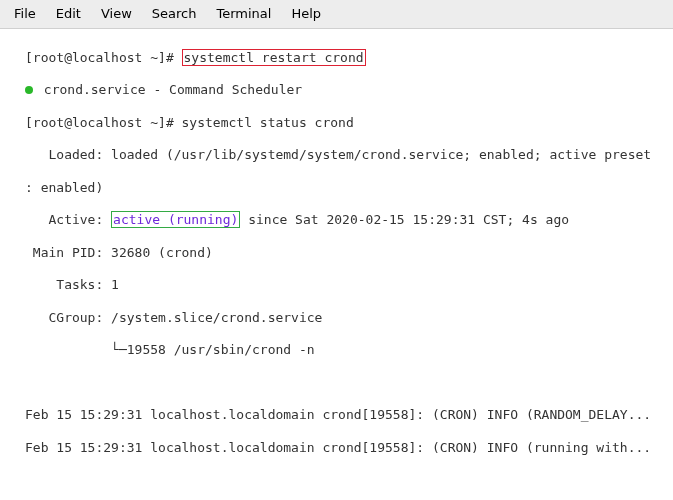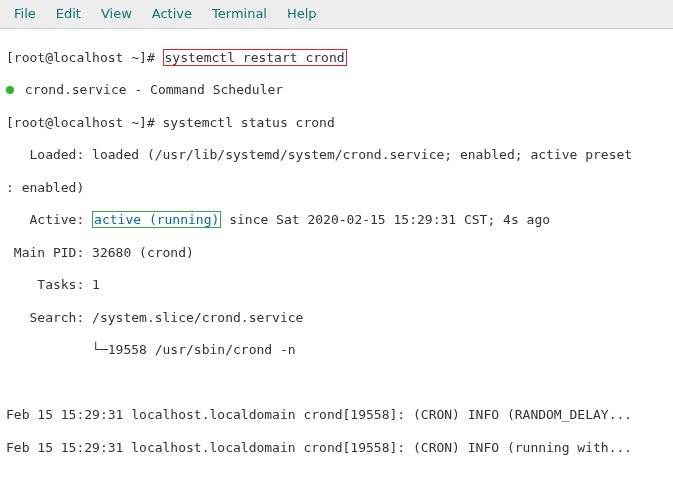--- a/index.html
+++ b/index.html
@@ -12,63 +12,63 @@
     width: 673px;
   }
   .menubar {
     background: #ededed;
     border-bottom: 1px solid #d0d0d0;
     padding: 4px 6px;
     display: flex;
     gap: 4px;
     font-family: "DejaVu Sans", "Liberation Sans", sans-serif;
     font-size: 13px;
-    color: #0f766e;
+    color: #000000;
   }
   .menubar span { padding: 2px 8px; }
   .term {
     padding: 4px 6px 8px 6px;
     white-space: pre;
     color: #333;
   }
-  .term .row { white-space: pre; }
+  .term .row { white-space: pre; margin-left: 19px; }
   .hl-red { border: 1px solid #d23; padding: 0 1px; }
-  .hl-green { border: 1px solid #3a4; color: #0369a1; padding: 0 1px; }
+  .hl-green { border: 1px solid #3a4; color: #6d28d9; padding: 0 1px; }
   .dot {
     display: inline-block;
     width: 8px; height: 8px;
     border-radius: 50%;
     background: #2ab82a;
     vertical-align: middle;
     margin-right: 3px;
     margin-top: -2px;
   }
 </style>
 </head>
 <body>
 
 <div class="menubar">
   <span>File</span>
   <span>Edit</span>
   <span>View</span>
-  <span>Active</span>
+  <span>Search</span>
   <span>Terminal</span>
   <span>Help</span>
 </div>
 
 <div class="term">
 <div class="row"><span>[root@localhost ~]# </span><span class="hl-red">systemctl restart crond</span></div>
 <div class="row"><span class="dot"></span><span> crond.service - Command Scheduler</span></div>
 <div class="row"><span>[root@localhost ~]# </span><span>systemctl status crond</span></div>
 <div class="row">   Loaded: loaded (/usr/lib/systemd/system/crond.service; enabled; active preset</div>
 <div class="row">: enabled)</div>
 <div class="row"><span>   Active: </span><span class="hl-green">active (running)</span><span> since Sat 2020-02-15 15:29:31 CST; 4s ago</span></div>
 <div class="row"> Main PID: 32680 (crond)</div>
 <div class="row">    Tasks: 1</div>
-<div class="row">   Search: /system.slice/crond.service</div>
+<div class="row">   CGroup: /system.slice/crond.service</div>
 <div class="row">           └─19558 /usr/sbin/crond -n</div>
 <div class="row">&nbsp;</div>
 <div class="row">Feb 15 15:29:31 localhost.localdomain crond[19558]: (CRON) INFO (RANDOM_DELAY...</div>
 <div class="row">Feb 15 15:29:31 localhost.localdomain crond[19558]: (CRON) INFO (running with...</div>
 
 
 
 
 
 

